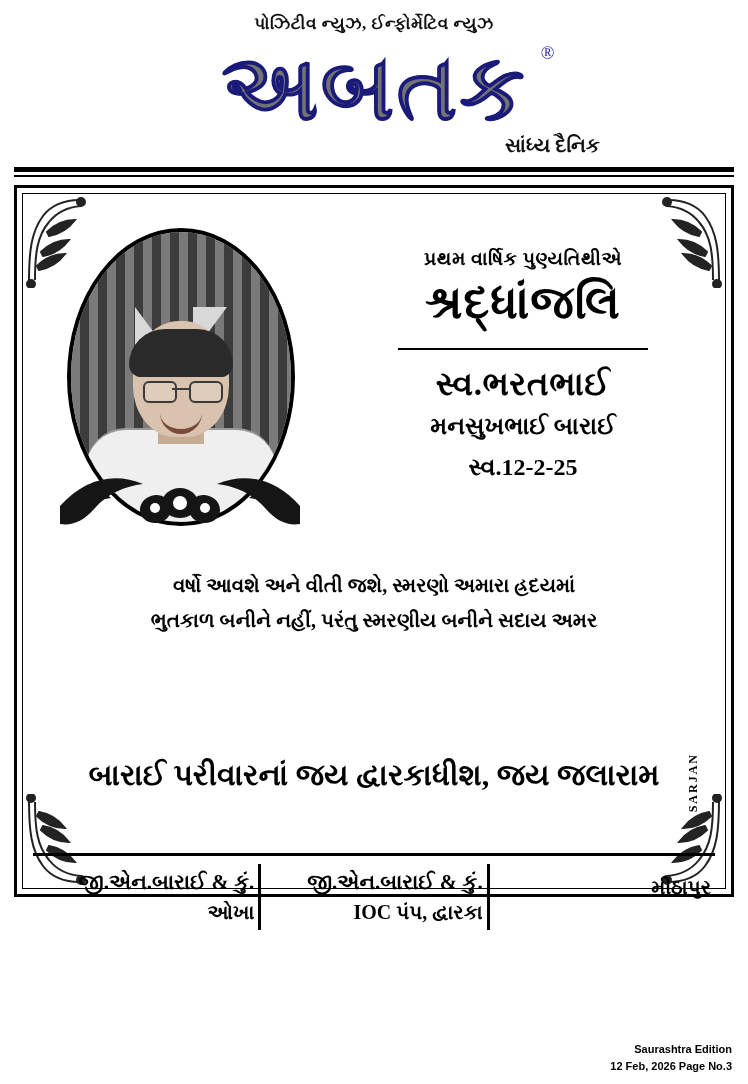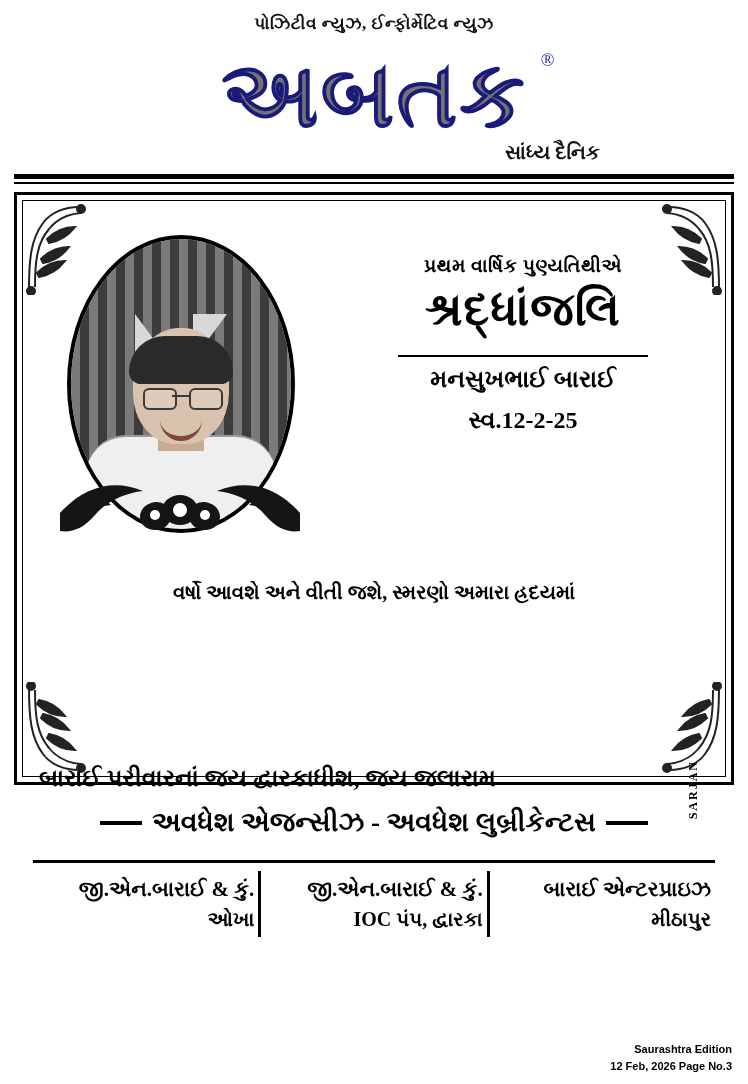--- a/index.html
+++ b/index.html
@@ -22,21 +22,21 @@
     text-align: center;
     padding-top: 14px;
     position: relative;
   }
   .masthead-tagline {
     font-family: "Liberation Serif", serif;
     font-weight: bold;
     font-size: 17px;
     letter-spacing: 0.5px;
     color: #111;
-    margin-bottom: 18px;
+    margin-bottom: 11px;
   }
   .masthead-title-wrap {
     position: relative;
     display: inline-block;
   }
   .masthead-title {
     font-family: "Liberation Serif", serif;
     font-weight: bold;
     font-size: 92px;
     line-height: 0.95;
@@ -72,21 +72,21 @@
     height: 2px;
     background: #000;
     margin: 3px 14px 0 14px;
   }
 
   
   .obit {
     position: relative;
     margin: 8px 14px 0 14px;
     border: 3px solid #000;
-    height: 593px;
+    height: 712px;
     box-sizing: border-box;
     background: #fff;
   }
   .obit-inner {
     position: absolute;
     inset: 5px;
     border: 1px solid #000;
   }
 
   
@@ -285,22 +285,23 @@
     font-weight: bold;
     line-height: 1.75;
   }
   .poem div { white-space: nowrap; }
 
   .family-line {
     position: absolute;
     left: 22px;
     right: 22px;
     top: 570px;
-    font-family: "Liberation Serif", serif;
-    font-size: 24px;
+    text-align: center;
+    font-family: "Liberation Serif", serif;
+    font-size: 30px;
     font-weight: bold;
   }
 
   .agency-line {
     position: absolute;
     left: 22px;
     right: 22px;
     top: 612px;
     text-align: center;
     font-family: "Liberation Serif", serif;
@@ -460,51 +461,47 @@
         <path d="M20 28 C34 22 48 24 56 32 C44 34 32 36 24 40 Z"></path>
         <path d="M230 28 C216 22 202 24 194 32 C206 34 218 36 226 40 Z"></path>
       </g>
     </svg>
   </div>
 
   <div class="head-text">
     <div class="punyatithi">પ્રથમ વાર્ષિક પુણ્યતિથીએ</div>
     <div class="shradhanjali">શ્રદ્ધાંજલિ</div>
     <div class="divider-sm"></div>
+    <div class="deceased-name">સ્વ.ભરતભાઈ</div>
     <div class="deceased-sub">મનસુખભાઈ બારાઈ</div>
     <div class="death-date">સ્વ.12-2-25</div>
   </div>
 
   <div class="poem">
     <div>વર્ષો આવશે અને વીતી જશે, સ્મરણો અમારા હ્રદયમાં</div>
+    <div>ભુતકાળ બનીને નહીં, પરંતુ સ્મરણીય બનીને સદાય અમર</div>
   </div>
 
   <div class="signature">SARJAN</div>
 
   <div class="family-line">બારાઈ પરીવારનાં જય દ્વારકાધીશ, જય જલારામ</div>
 
-  <div class="agency-line">
-    <span class="dash"></span>
-    <span>અવધેશ એજન્સીઝ - અવધેશ લુબ્રીકેન્ટસ</span>
-    <span class="dash"></span>
-  </div>
 
   <div class="footer-rule"></div>
 
   <div class="footer-cols">
     <div class="fcol">
       <div class="l1">જી.એન.બારાઈ &amp; કું.</div>
       <div class="l2">ઓખા</div>
     </div>
     <div class="fcol">
       <div class="l1">જી.એન.બારાઈ &amp; કું.</div>
       <div class="l2">IOC પંપ, દ્વારકા</div>
     </div>
     <div class="fcol">
-      <div class="l1">બારાઈ એન્ટરપ્રાઇઝ</div>
       <div class="l2">મીઠાપુર</div>
     </div>
   </div>
 </div>
 
 <div class="edition">
   <div>Saurashtra Edition</div>
   <div>12 Feb, 2026 Page No.3</div>
 </div>
 

